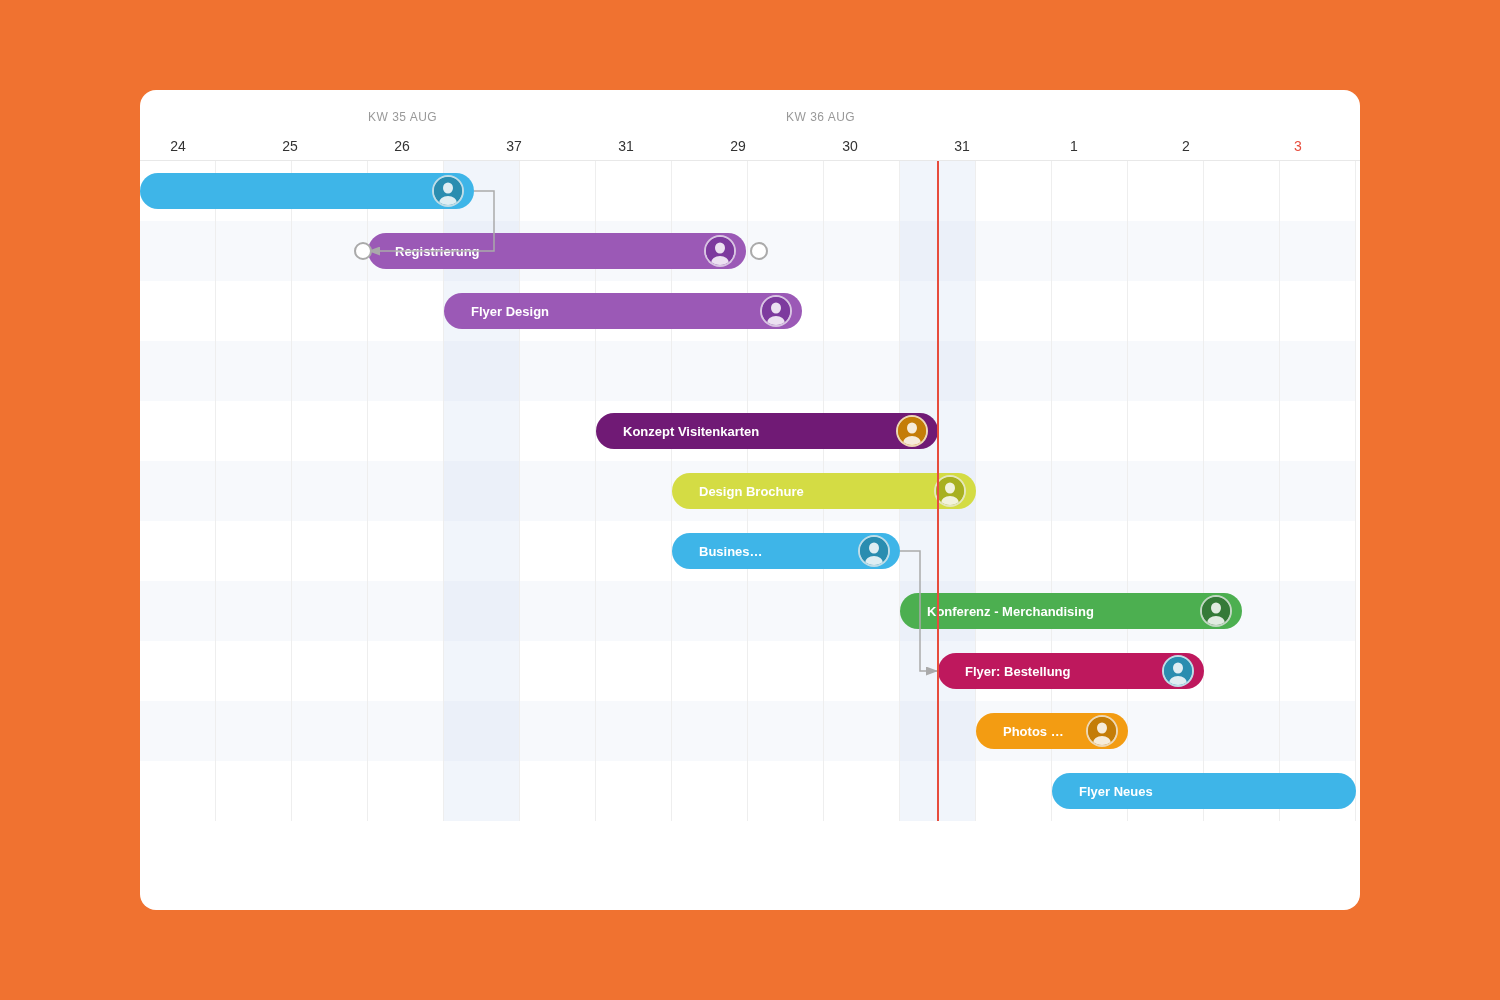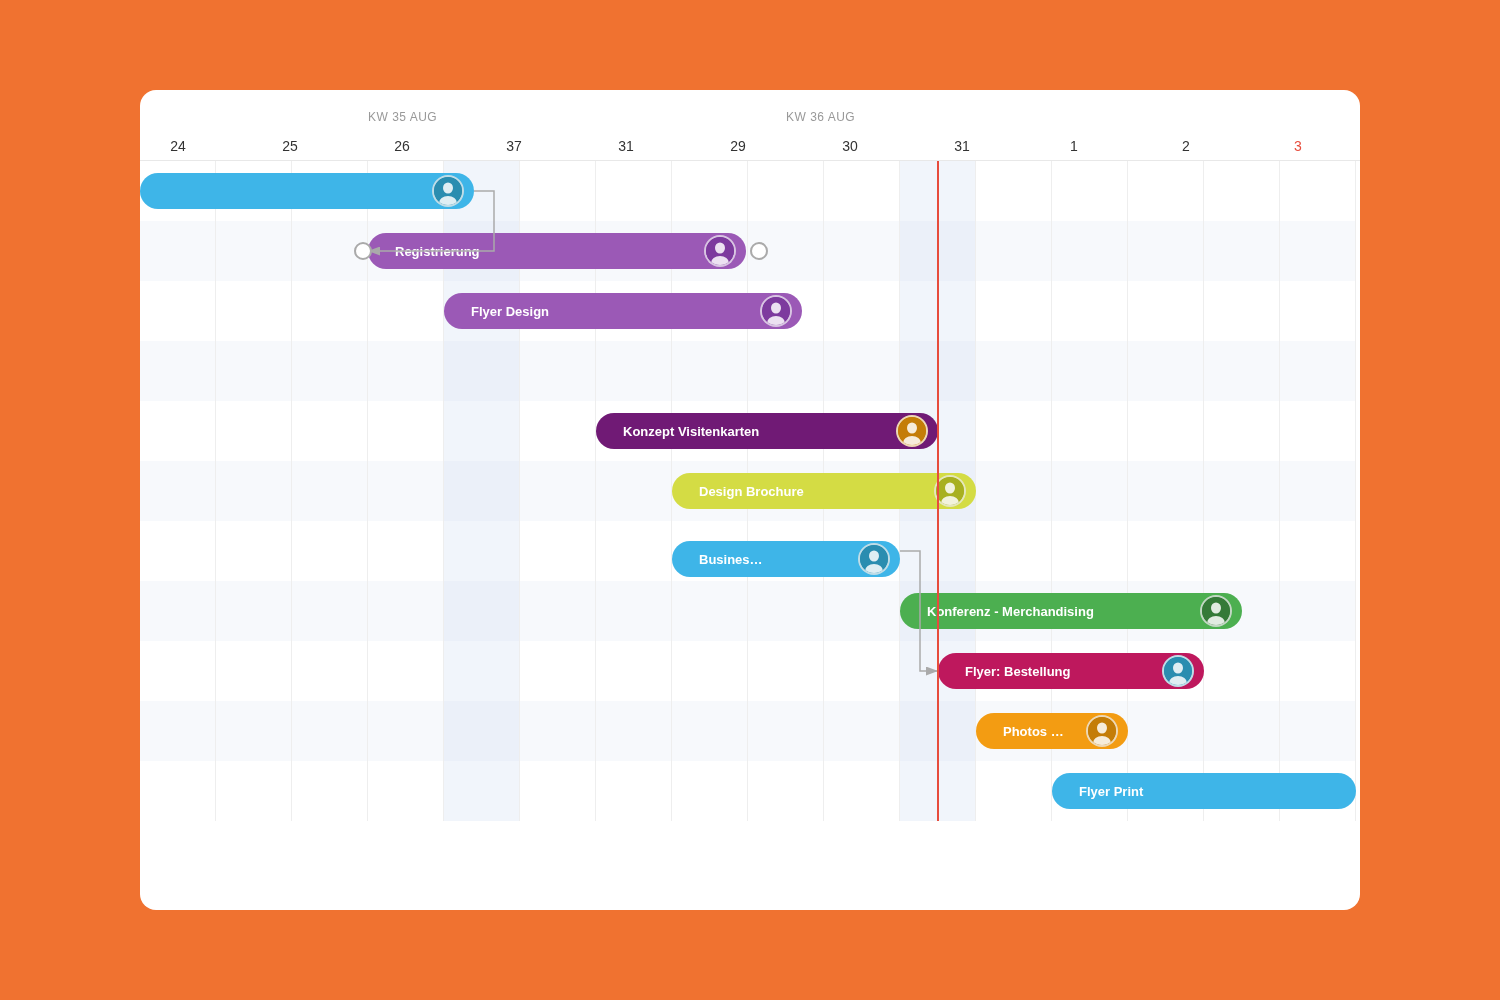--- a/index.html
+++ b/index.html
@@ -406,21 +406,21 @@
       <div class="bar" style="left: 532px; width: 304px; top: 312px; background: rgb(212, 220, 68); z-index: 3;">
         <span class="bar-label">Design Brochure</span>
         <div class="avatar" style="background: rgb(168, 176, 32);">
           <svg width="28" height="28" viewBox="0 0 28 28" fill="none" xmlns="http://www.w3.org/2000/svg">
     <circle cx="14" cy="14" r="14" fill="#a8b020"></circle>
     <ellipse cx="14" cy="11" rx="5" ry="5.5" fill="rgba(255,255,255,0.85)"></ellipse>
     <ellipse cx="14" cy="26" rx="9" ry="7" fill="rgba(255,255,255,0.85)"></ellipse>
   </svg>
         </div>
       </div>
-      <div class="bar" style="left: 532px; width: 228px; top: 372px; background: rgb(62, 181, 232); z-index: 3; margin-top: 8px;">
+      <div class="bar" style="left: 532px; width: 228px; top: 372px; background: rgb(62, 181, 232); z-index: 3;">
         <span class="bar-label">Busines…</span>
         <div class="avatar" style="background: rgb(42, 141, 176);">
           <svg width="28" height="28" viewBox="0 0 28 28" fill="none" xmlns="http://www.w3.org/2000/svg">
     <circle cx="14" cy="14" r="14" fill="#2a8db0"></circle>
     <ellipse cx="14" cy="11" rx="5" ry="5.5" fill="rgba(255,255,255,0.85)"></ellipse>
     <ellipse cx="14" cy="26" rx="9" ry="7" fill="rgba(255,255,255,0.85)"></ellipse>
   </svg>
         </div>
       </div>
       <div class="bar" style="left: 760px; width: 342px; top: 432px; background: rgb(76, 175, 80); z-index: 3;">
@@ -447,21 +447,21 @@
         <span class="bar-label">Photos …</span>
         <div class="avatar" style="background: rgb(196, 125, 8);">
           <svg width="28" height="28" viewBox="0 0 28 28" fill="none" xmlns="http://www.w3.org/2000/svg">
     <circle cx="14" cy="14" r="14" fill="#c47d08"></circle>
     <ellipse cx="14" cy="11" rx="5" ry="5.5" fill="rgba(255,255,255,0.85)"></ellipse>
     <ellipse cx="14" cy="26" rx="9" ry="7" fill="rgba(255,255,255,0.85)"></ellipse>
   </svg>
         </div>
       </div>
       <div class="bar" style="left: 912px; width: 304px; top: 612px; background: rgb(62, 181, 232); z-index: 3;">
-        <span class="bar-label">Flyer Print</span>
+        <span class="bar-label">Flyer Neues</span>
       </div>
       <svg width="1216" height="660" style="position: absolute; top: 0px; left: 0px; width: 1216px; height: 660px; pointer-events: none; z-index: 4;">
         <defs>
           <marker id="arrowhead" markerWidth="8" markerHeight="6" refX="8" refY="3" orient="auto">
             <polygon points="0 0, 8 3, 0 6" fill="#aaa"></polygon>
           </marker>
         </defs>
         <path d="M 334 30 L 354 30 L 354 90 L 228 90" stroke="#aaa" stroke-width="1.5" fill="none" marker-end="url(#arrowhead)"></path>
         <path d="M 760 390 L 780 390 L 780 510 L 798 510" stroke="#aaa" stroke-width="1.5" fill="none" marker-end="url(#arrowhead)"></path>
       </svg>

